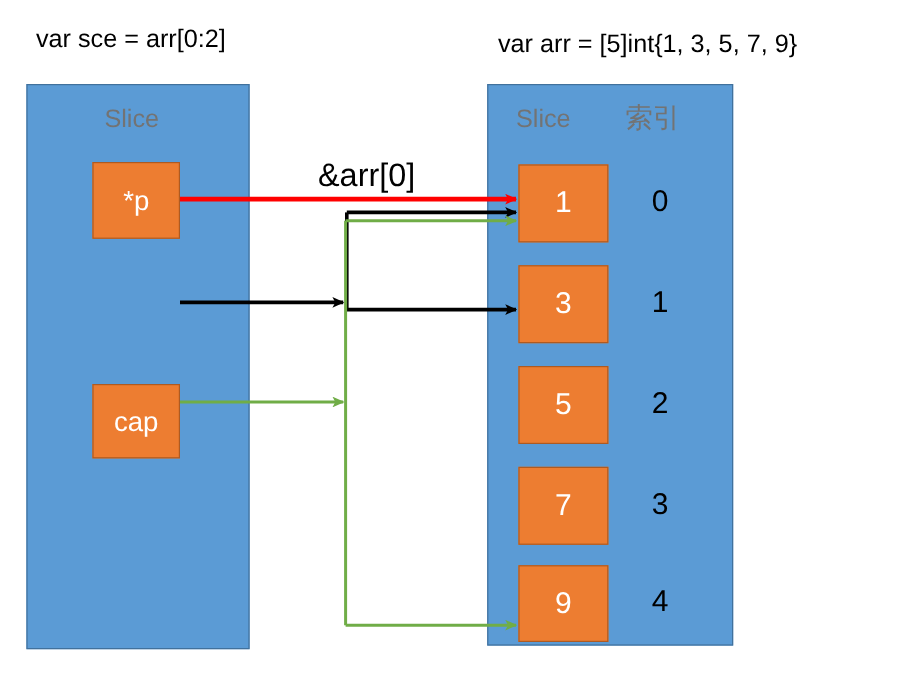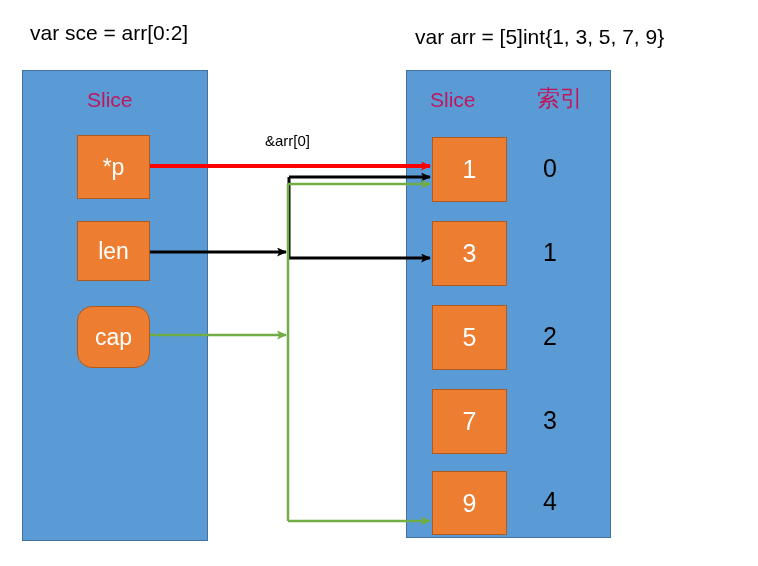--- a/index.html
+++ b/index.html
@@ -32,43 +32,43 @@
     background: #5B9BD5;
     border: 1px solid #41719C;
     box-sizing: border-box;
   }
   #slice-container { left: 22px; top: 70px; width: 186px; height: 471px; }
   #array-container { left: 406px; top: 70px; width: 205px; height: 468px; }
 
   .container-title {
     position: absolute;
     font-size: 21px;
-    color: #be185d;
+    color: #737373;
     white-space: nowrap;
     line-height: 1;
   }
   #slice-title  { left: 87px;  top: 89px; }
   #array-title  { left: 430px; top: 89px; }
-  #index-title  { left: 521px; top: 87px; font-size: 23px; margin-left: 16px; }
+  #index-title  { left: 521px; top: 87px; font-size: 23px; }
 
   .field-box {
     position: absolute;
     background: #ED7D31;
     border: 1px solid #AE5A21;
     box-sizing: border-box;
     color: #FFFFFF;
     font-size: 23px;
     display: flex;
     align-items: center;
     justify-content: center;
   }
   .field-box.slice-field { width: 73px; }
   #field-p   { left: 77px; top: 135px; height: 64px; }
   #field-len { left: 77px; top: 221px; height: 60px; }
-  #field-cap { left: 77px; top: 306px; height: 62px; border-radius: 15px; }
+  #field-cap { left: 77px; top: 320px; height: 62px; }
 
   .cell-box {
     position: absolute;
     left: 432px;
     width: 75px;
     height: 65px;
     background: #ED7D31;
     border: 1px solid #AE5A21;
     box-sizing: border-box;
     color: #FFFFFF;
@@ -95,21 +95,21 @@
   #index-0 { top: 156px; }
   #index-1 { top: 240px; }
   #index-2 { top: 324px; }
   #index-3 { top: 408px; }
   #index-4 { top: 489px; }
 
   #edge-label {
     position: absolute;
     left: 265px;
     top: 133px;
-    font-size: 15px;
+    font-size: 27px;
     color: #000000;
     white-space: nowrap;
     line-height: 1;
   }
 
   #wires {
     position: absolute;
     left: 0;
     top: 0;
     width: 758px;
@@ -130,21 +130,20 @@
 
   <div class="container-box" id="array-container"></div>
 
   <div class="container-title" id="slice-title">Slice</div>
 
   <div class="container-title" id="array-title">Slice</div>
 
   <div class="container-title" id="index-title">索引</div>
 
   <div class="field-box slice-field" id="field-p">*p</div>
-  <div class="field-box slice-field" id="field-len">len</div>
   <div class="field-box slice-field" id="field-cap">cap</div>
 
   <div class="cell-box" id="cell-0">1</div>
   <div class="cell-box" id="cell-1">3</div>
   <div class="cell-box" id="cell-2">5</div>
   <div class="cell-box" id="cell-3">7</div>
   <div class="cell-box" id="cell-4">9</div>
 
   <div class="index-label" id="index-0">0</div>
   <div class="index-label" id="index-1">1</div>

